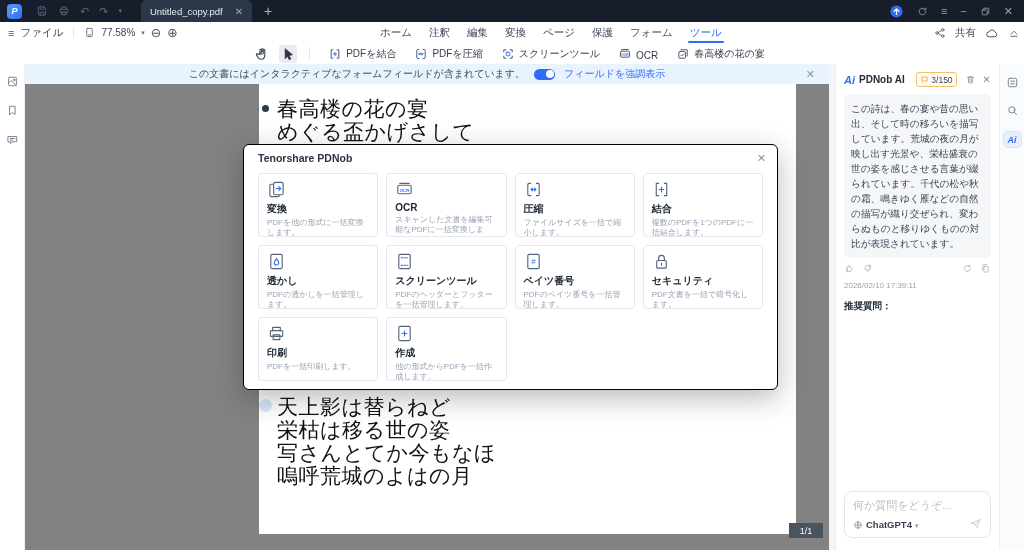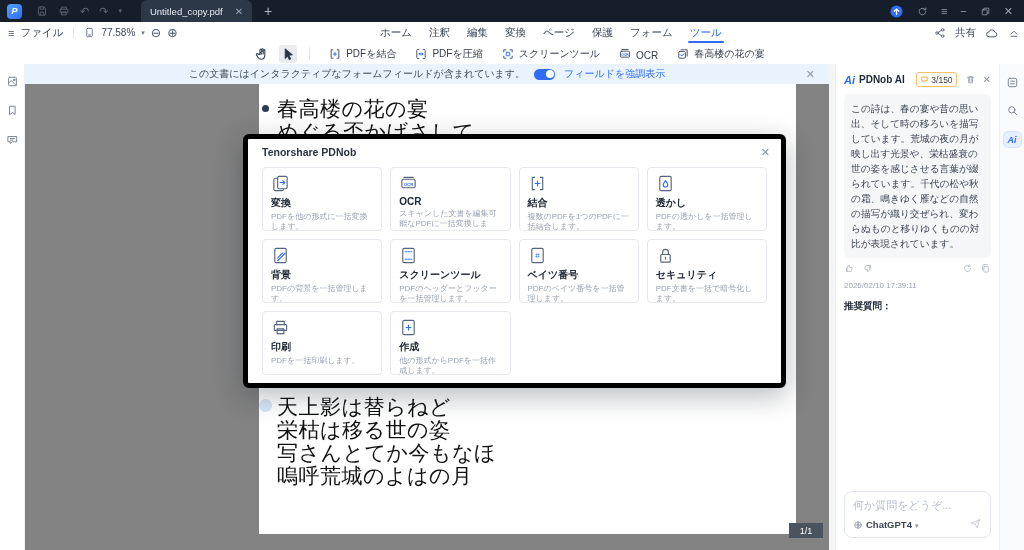--- a/index.html
+++ b/index.html
@@ -67,22 +67,22 @@
   .poem{position:absolute;left:18px;font-size:21px;line-height:23px;color:#111;white-space:pre-line;letter-spacing:.5px}
   .poem-top{top:13px}
   .poem-bottom{top:311px}
   .bullet-dot{position:absolute;left:3px;top:21px;width:7px;height:7px;border-radius:50%;background:#2b3b52}
   .bullet-circle{position:absolute;left:0;top:315px;width:13px;height:13px;border-radius:50%;background:#d8e6f8}
 
   .page-indicator{position:absolute;left:764px;top:459px;min-width:28px;height:15px;background:#4a545f;border-radius:0;
                   color:#fff;font-size:9px;display:flex;align-items:center;justify-content:center;padding:0 3px}
 
   
-  .modal{position:absolute;left:218px;top:70px;width:533px;height:244px;background:#fff;border-radius:6px;
-         box-shadow:0 8px 28px rgba(20,28,40,.30);border:5px solid #000000}
+  .modal{position:absolute;left:218px;top:80px;width:533px;height:244px;background:#fff;border-radius:6px;
+         box-shadow:0 8px 28px rgba(20,28,40,.30);border:1px solid #000000}
   .modal-head{height:26px;display:flex;align-items:center;padding:0 11px 0 14px;font-size:10.5px;font-weight:bold;color:#2a3342}
   .modal-close{margin-left:auto;color:#8a94a4;font-size:11px;font-weight:normal}
   .tile-grid{display:grid;grid-template-columns:repeat(4,1fr);gap:8px;padding:2px 14px}
   .tile{border:1px solid #e5e8ee;border-radius:4px;height:64px;padding:6px 8px 0;background:#fff;box-sizing:border-box;overflow:hidden}
   .tile-icon{width:19px;height:19px;color:#55657e;display:block}
   .tile-title{font-size:10px;font-weight:bold;color:#222b38;margin-top:3px;white-space:nowrap}
   .tile-desc{font-size:8px;color:#9aa3b2;line-height:1.3;margin-top:2px}
 
   
   .aipanel{width:164px;background:#fff;border-left:1px solid #e8ebef;display:flex;flex-direction:column;
@@ -350,46 +350,46 @@
                   <path d="M5 3.5h10"></path>
                   <text x="10" y="12.2" font-size="4.6" font-weight="bold" fill="#2f6df6" stroke="none" text-anchor="middle">OCR</text>
                 </svg>
               </span>
               <div class="tile-title">OCR</div>
               <div class="tile-desc">スキャンした文書を編集可能なPDFに一括変換します。</div>
             </div>
             <div class="tile">
               <span class="ic tile-icon">
                 <svg viewBox="0 0 20 20" fill="none" stroke="currentColor" stroke-width="1.2" stroke-linecap="round" stroke-linejoin="round">
+                  <path d="M7 3.5H5.5A1.5 1.5 0 004 5v10a1.5 1.5 0 001.5 1.5H7M13 3.5h1.5A1.5 1.5 0 0116 5v10a1.5 1.5 0 01-1.5 1.5H13"></path>
+                  <path d="M7.5 10h5M7.5 10l1.4-1.4M7.5 10l1.4 1.4M12.5 10l-1.4-1.4M12.5 10l-1.4 1.4" stroke="#2f6df6"></path>
+                </svg>
+              </span>
+              <div class="tile-title">圧縮</div>
+              <div class="tile-desc">ファイルサイズを一括で縮小します。</div>
+            </div>
+            <div class="tile">
+              <span class="ic tile-icon">
+                <svg viewBox="0 0 20 20" fill="none" stroke="currentColor" stroke-width="1.2" stroke-linecap="round" stroke-linejoin="round">
                   <path d="M7 3.5H4.5v13H7M13 3.5h2.5v13H13"></path>
                   <path d="M10 7.5v5M7.5 10h5" stroke="#2f6df6"></path>
                 </svg>
               </span>
               <div class="tile-title">結合</div>
               <div class="tile-desc">複数のPDFを1つのPDFに一括結合します。</div>
             </div>
             <div class="tile">
               <span class="ic tile-icon">
                 <svg viewBox="0 0 20 20" fill="none" stroke="currentColor" stroke-width="1.2" stroke-linecap="round" stroke-linejoin="round">
                   <rect x="4" y="2.5" width="12" height="15" rx="1.5"></rect>
                   <path d="M10 7c1.4 1.9 2.4 2.9 2.4 4.3a2.4 2.4 0 11-4.8 0C7.6 9.9 8.6 8.9 10 7z" stroke="#2f6df6"></path>
                 </svg>
               </span>
               <div class="tile-title">透かし</div>
               <div class="tile-desc">PDFの透かしを一括管理します。</div>
-            </div>
-            <div class="tile">
-              <span class="ic tile-icon">
-                <svg viewBox="0 0 20 20" fill="none" stroke="currentColor" stroke-width="1.2" stroke-linecap="round" stroke-linejoin="round">
-                  <rect x="4" y="2.5" width="12" height="15" rx="1.5"></rect>
-                  <path d="M7 12.5l5-5M7 15.5l8-8" stroke="#2f6df6"></path>
-                </svg>
-              </span>
-              <div class="tile-title">背景</div>
-              <div class="tile-desc">PDFの背景を一括管理します。</div>
             </div>
             <div class="tile">
               <span class="ic tile-icon">
                 <svg viewBox="0 0 20 20" fill="none" stroke="currentColor" stroke-width="1.2" stroke-linecap="round" stroke-linejoin="round">
                   <rect x="4" y="2.5" width="12" height="15" rx="1.5"></rect>
                   <path d="M6.5 6h7M6.5 14h7" stroke="#2f6df6" stroke-dasharray="2 1.3"></path>
                 </svg>
               </span>
               <div class="tile-title">スクリーンツール</div>
               <div class="tile-desc">PDFのヘッダーとフッターを一括管理します。</div>

